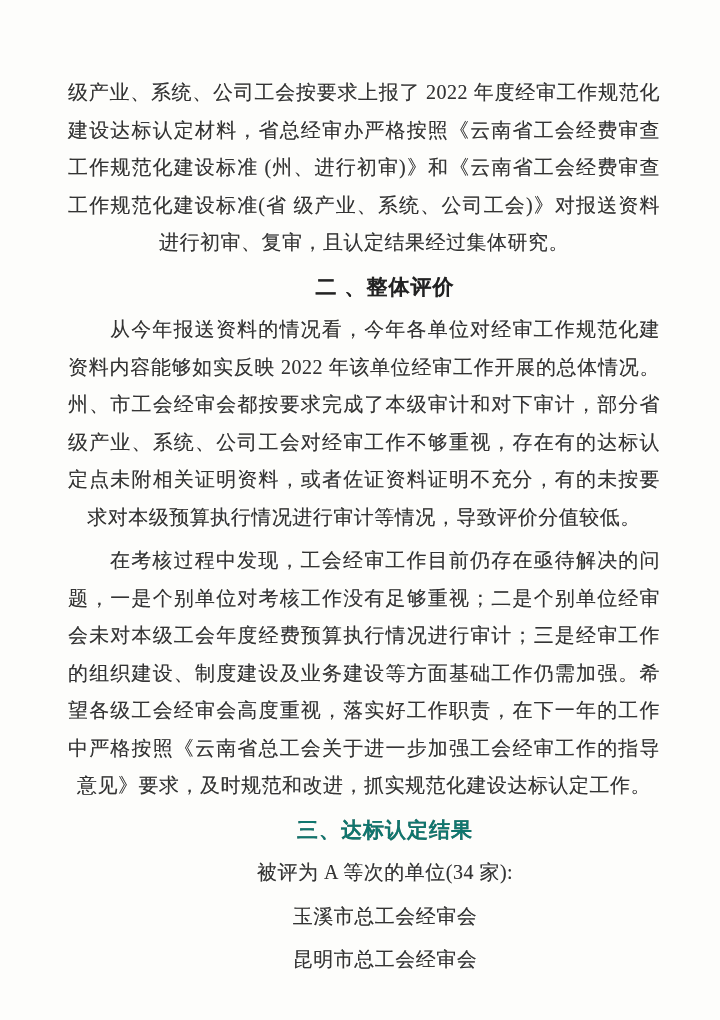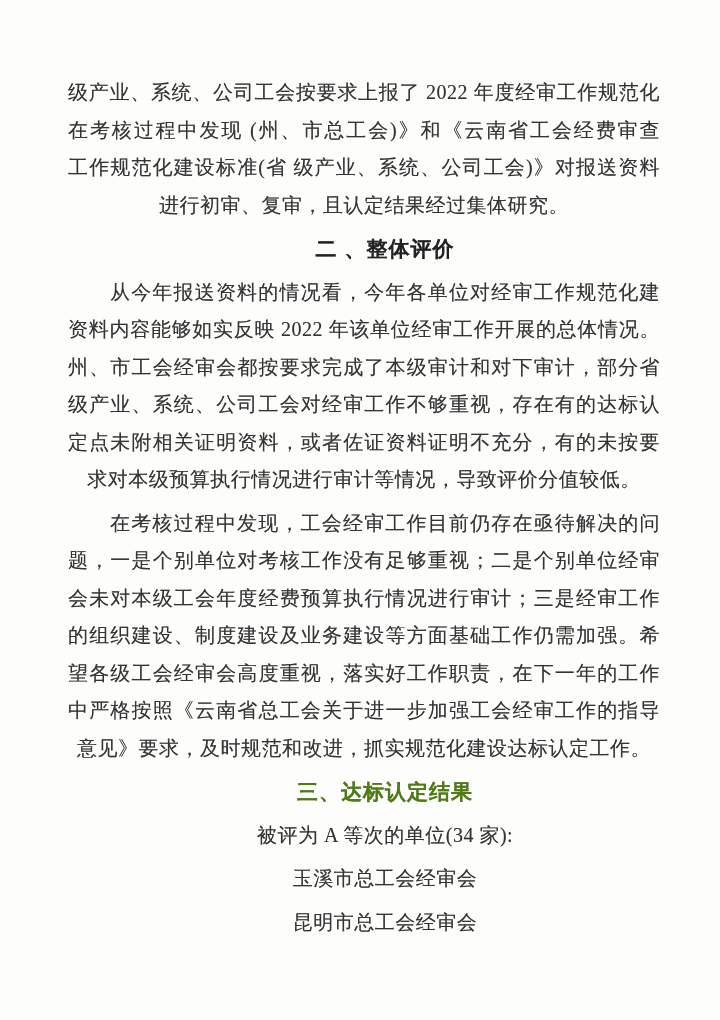--- a/index.html
+++ b/index.html
@@ -61,21 +61,22 @@
   }
 </style>
 </head>
 <body style="background: rgb(253, 253, 251);">
 
 <div class="page" style="background: rgb(253, 253, 251);">
   <div class="text-block" style="color: rgb(52, 52, 52);">
 
     <div class="para">
       <div class="line jl">级产业、系统、公司工会按要求上报了 2022 年度经审工作规范化</div>
-      <div class="line jl">在考核过程中发现 (州、市总工会)》和《云南省工会经费审查</div>
+      <div class="line jl">建设达标认定材料，省总经审办严格按照《云南省工会经费审查</div>
+      <div class="line jl">工作规范化建设标准 (州、进行初审)》和《云南省工会经费审查</div>
       <div class="line jl">工作规范化建设标准(省 级产业、系统、公司工会)》对报送资料</div>
       <div class="line ll">进行初审、复审，且认定结果经过集体研究。</div>
     </div>
 
     <div class="line ll ind heading" style="color: rgb(34, 34, 34);">二 、整体评价</div>
 
     <div class="para">
       <div class="line jl ind">从今年报送资料的情况看，今年各单位对经审工作规范化建</div>
       <div class="line jl">资料内容能够如实反映 2022 年该单位经审工作开展的总体情况。</div>
       <div class="line jl">州、市工会经审会都按要求完成了本级审计和对下审计，部分省</div>
@@ -87,21 +88,21 @@
     <div class="para">
       <div class="line jl ind">在考核过程中发现，工会经审工作目前仍存在亟待解决的问</div>
       <div class="line jl">题，一是个别单位对考核工作没有足够重视；二是个别单位经审</div>
       <div class="line jl">会未对本级工会年度经费预算执行情况进行审计；三是经审工作</div>
       <div class="line jl">的组织建设、制度建设及业务建设等方面基础工作仍需加强。希</div>
       <div class="line jl">望各级工会经审会高度重视，落实好工作职责，在下一年的工作</div>
       <div class="line jl">中严格按照《云南省总工会关于进一步加强工会经审工作的指导</div>
       <div class="line ll">意见》要求，及时规范和改进，抓实规范化建设达标认定工作。</div>
     </div>
 
-    <div class="line ll ind heading" style="color: #4d7c0f;">三、达标认定结果</div>
+    <div class="line ll ind heading" style="color: #0f766e;">三、达标认定结果</div>
 
     <div class="para">
       <div class="line ll ind">被评为 A 等次的单位(34 家):</div>
       <div class="line ll ind">玉溪市总工会经审会</div>
       <div class="line ll ind">昆明市总工会经审会</div>
     </div>
 
   </div>
 </div>
 

